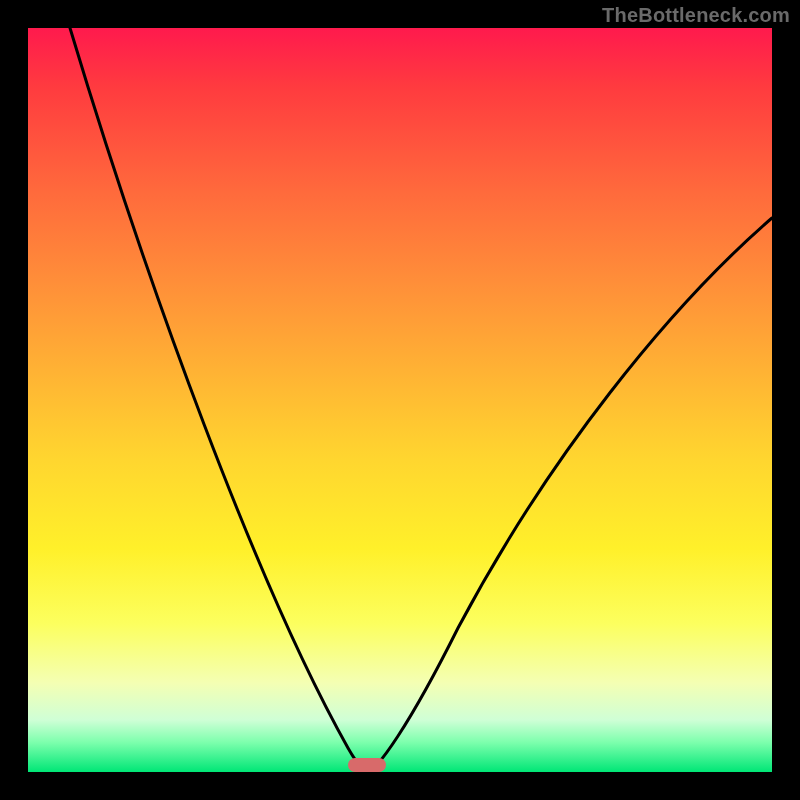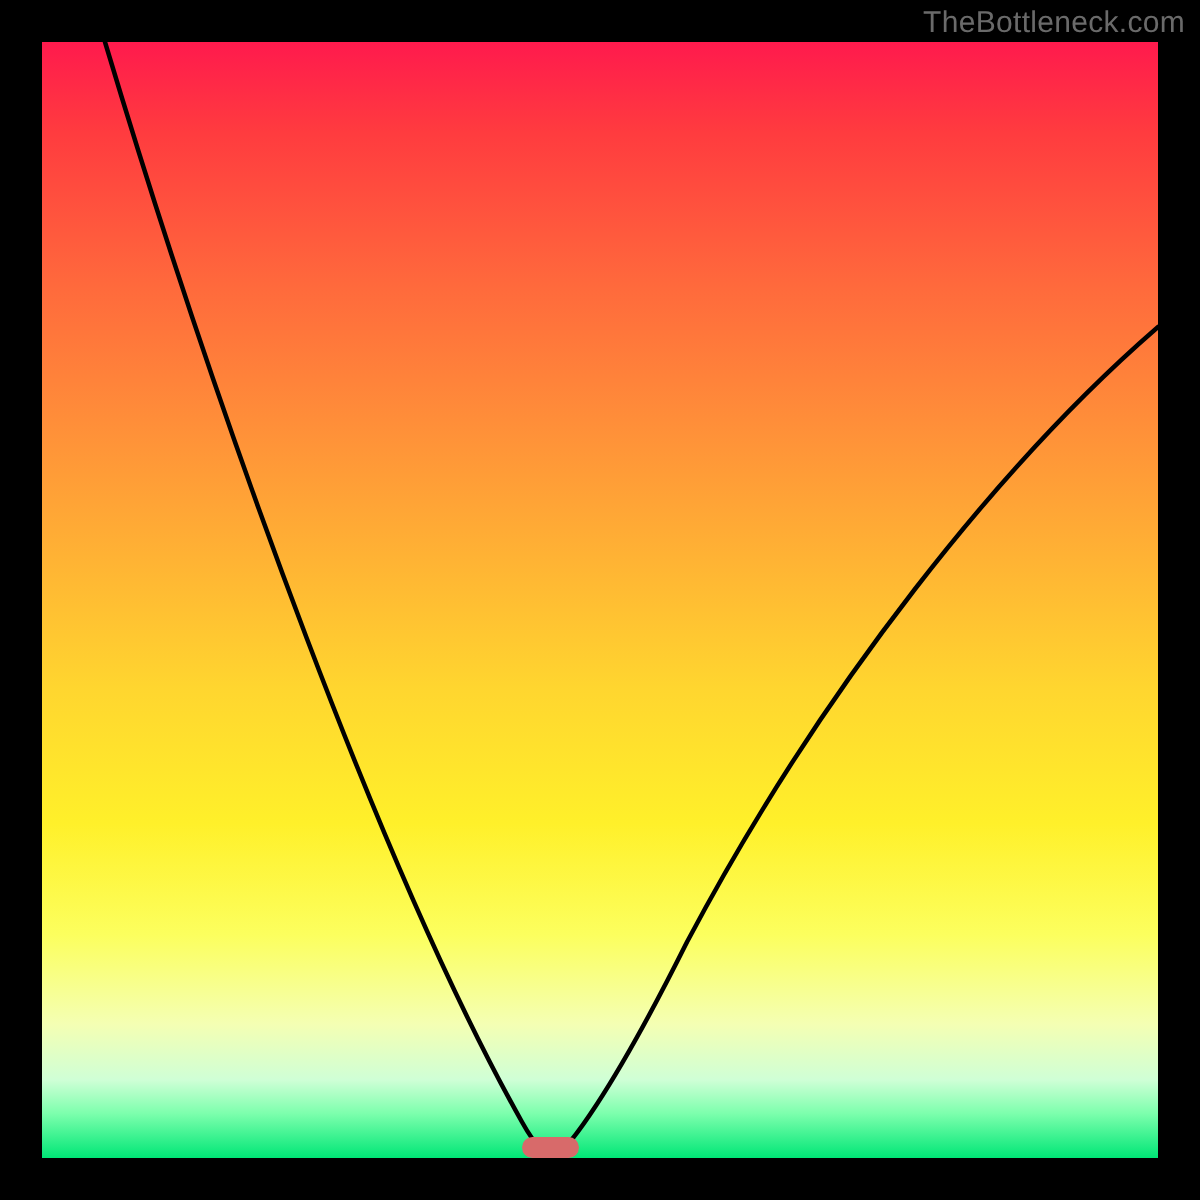--- a/index.html
+++ b/index.html
@@ -39,21 +39,21 @@
       #7dffad 96%,
       #00e676 100%
     );
   }
   .watermark {
     position: absolute;
     top: 4px;
     right: 10px;
     color: #6a6a6a;
     font-size: 20px;
-    font-weight: 400;
+    font-weight: 700;
     letter-spacing: 0.2px;
     user-select: none;
   }
   svg.curves {
     position: absolute;
     left: 0;
     top: 0;
   }
   .marker {
     position: absolute;

